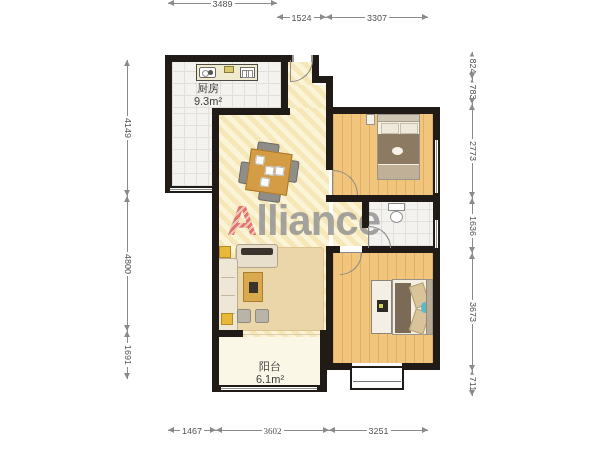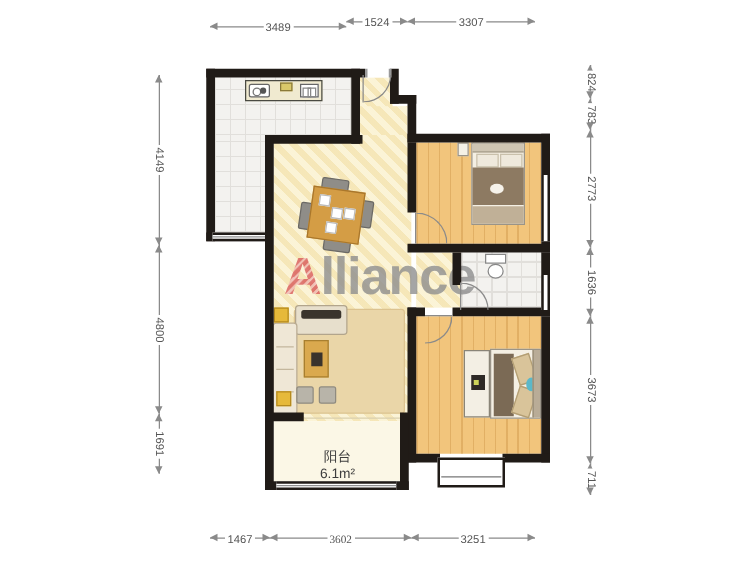--- a/index.html
+++ b/index.html
@@ -195,26 +195,30 @@
 
   <div class="abs arc arc-tr" style="left:333px;top:170px;width:25px;height:25px;"></div>
   <div class="abs leaf" style="left:332px;top:170px;width:1px;height:25px;"></div>
 
   <div class="abs arc arc-tr" style="left:369px;top:226px;width:22px;height:22px;"></div>
   <div class="abs leaf" style="left:368px;top:226px;width:1px;height:22px;"></div>
 
   <div class="abs arc arc-br" style="left:340px;top:253px;width:22px;height:22px;"></div>
   <div class="abs leaf" style="left:340px;top:252px;width:22px;height:1px;"></div>
 
+  <div class="abs room-label" style="left:176px;top:82px;">
+    <span>厨房</span>
+    <span>9.3m²</span>
+  </div>
   <div class="abs room-label" style="left:238px;top:360px;">
     <span>阳台</span>
     <span>6.1m²</span>
   </div>
 
-  <div class="abs dim-h" style="left:168px;top:21px;width:109px;">
+  <div class="abs dim-h" style="left:168px;top:3px;width:109px;">
     <span class="dlabel">3489</span>
     </div>
   <div class="abs dim-h" style="left:277px;top:17px;width:49px;">
     <span class="dlabel">1524</span>
     </div>
   <div class="abs dim-h" style="left:326px;top:17px;width:102px;">
     <span class="dlabel">3307</span>
     </div>
 
   <div class="abs dim-h" style="left:168px;top:430px;width:48px;">

